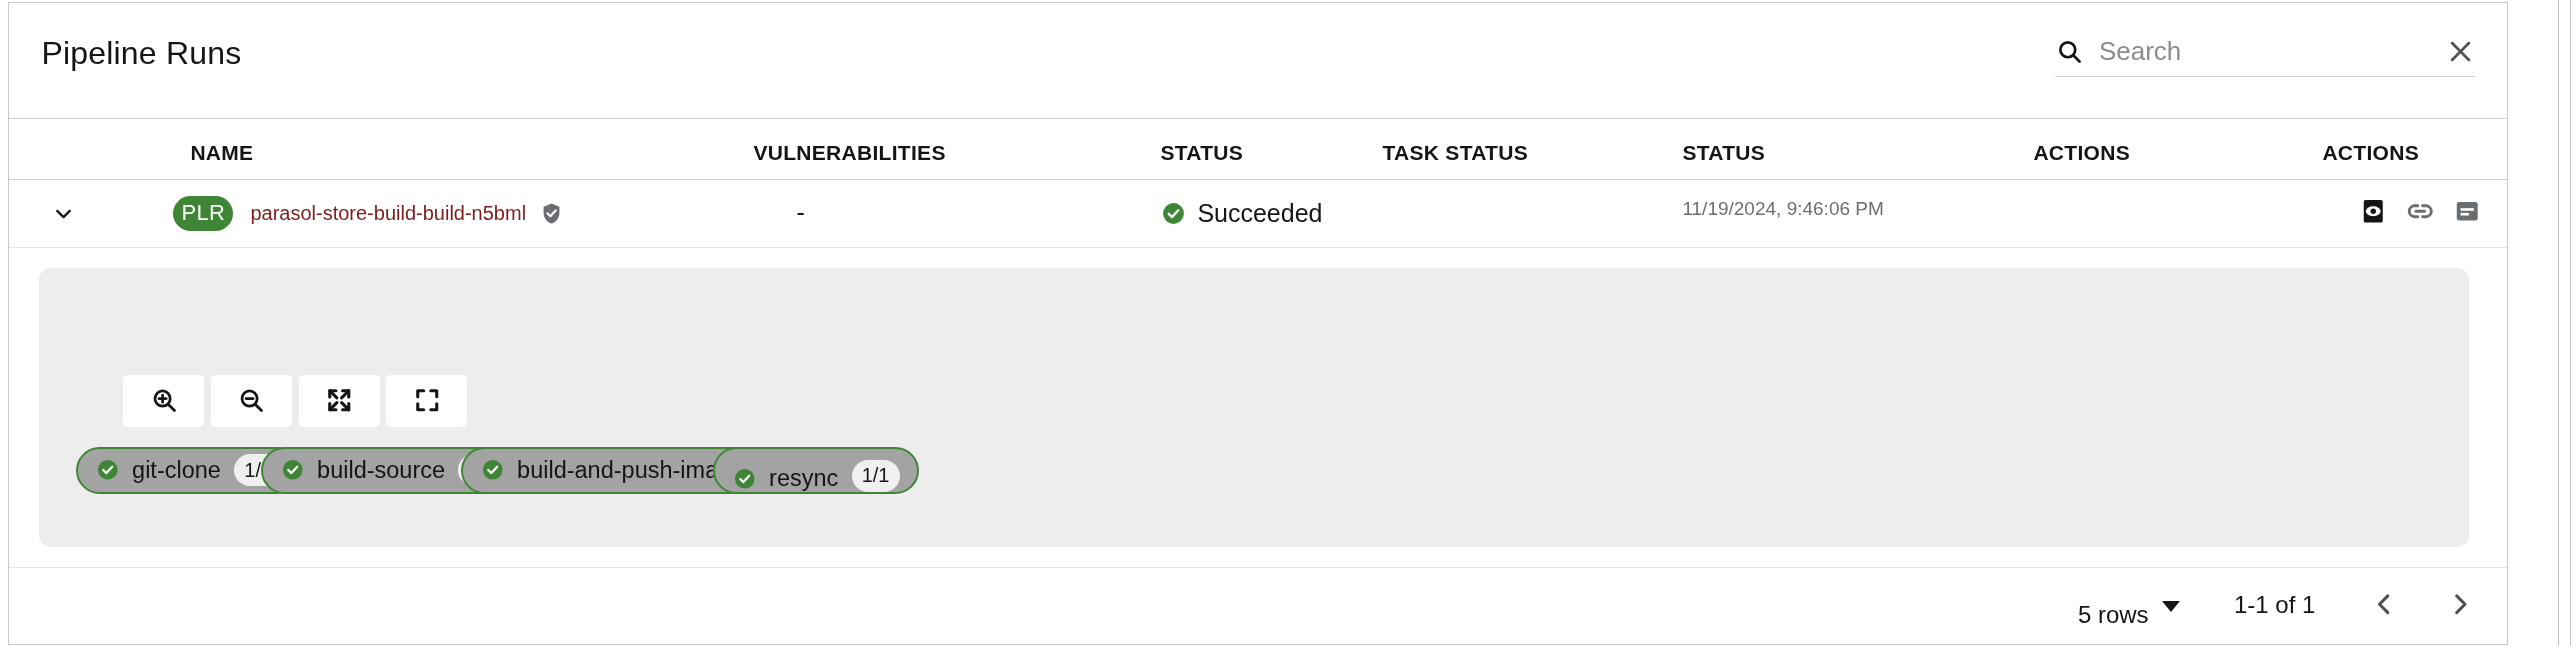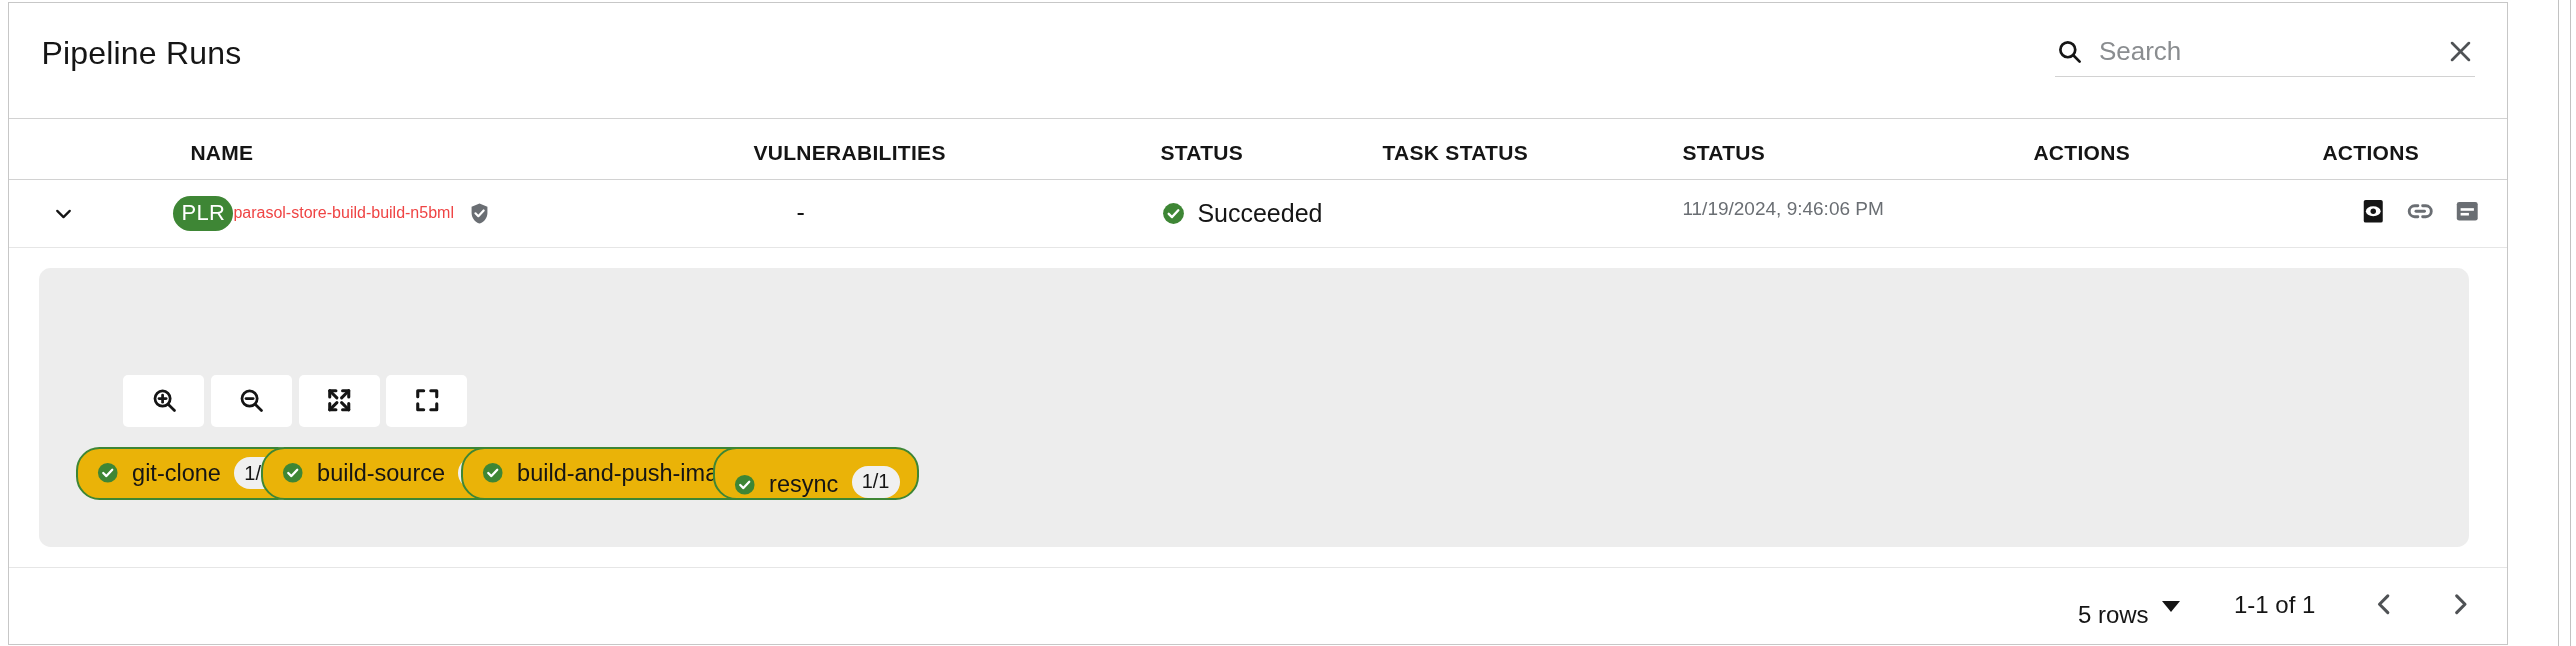--- a/index.html
+++ b/index.html
@@ -156,22 +156,23 @@
     background: #3e8635;
     color: #ffffff;
     font-size: 22px;
     display: flex;
     align-items: center;
     justify-content: center;
     letter-spacing: 0.3px;
     flex: 0 0 auto;
   }
   .name-text {
-    font-size: 16px;
-    color: #ef4444;
+    margin-left: 17px;
+    font-size: 20px;
+    color: #7f1d1d;
     white-space: nowrap;
   }
   .shield-icon {
     margin-left: 11.7px;
     width: 27px;
     height: 27px;
     color: #6a6e73;
     display: flex;
     align-items: center;
     justify-content: center;
@@ -280,22 +281,22 @@
   .graph-canvas {
     position: absolute;
     left: 0;
     top: 0;
     width: 100%;
     height: 100%;
   }
 
   .node {
     position: absolute;
-    height: 53px;
-    background: #eab308;
+    height: 47px;
+    background: #a3a3a3;
     border: 2.5px solid #3e8635;
     border-radius: 23.5px;
     display: flex;
     align-items: center;
     padding: 0 17px;
     box-sizing: border-box;
     cursor: pointer;
     white-space: nowrap;
   }
   .node-check {

